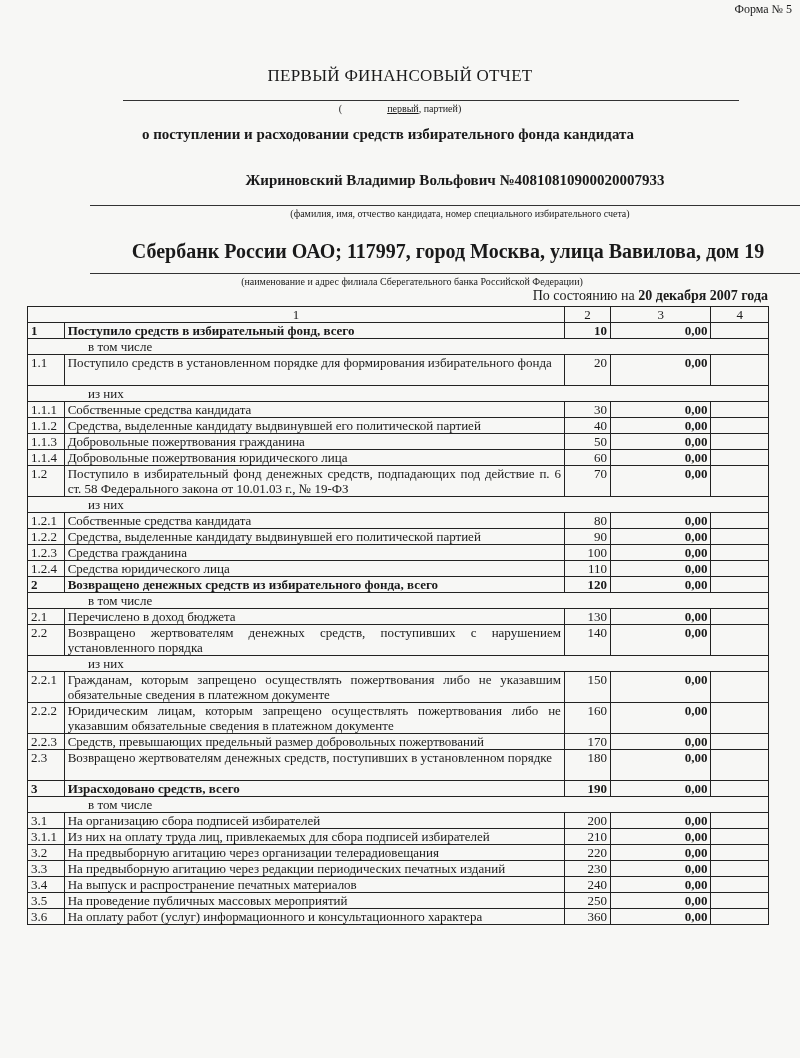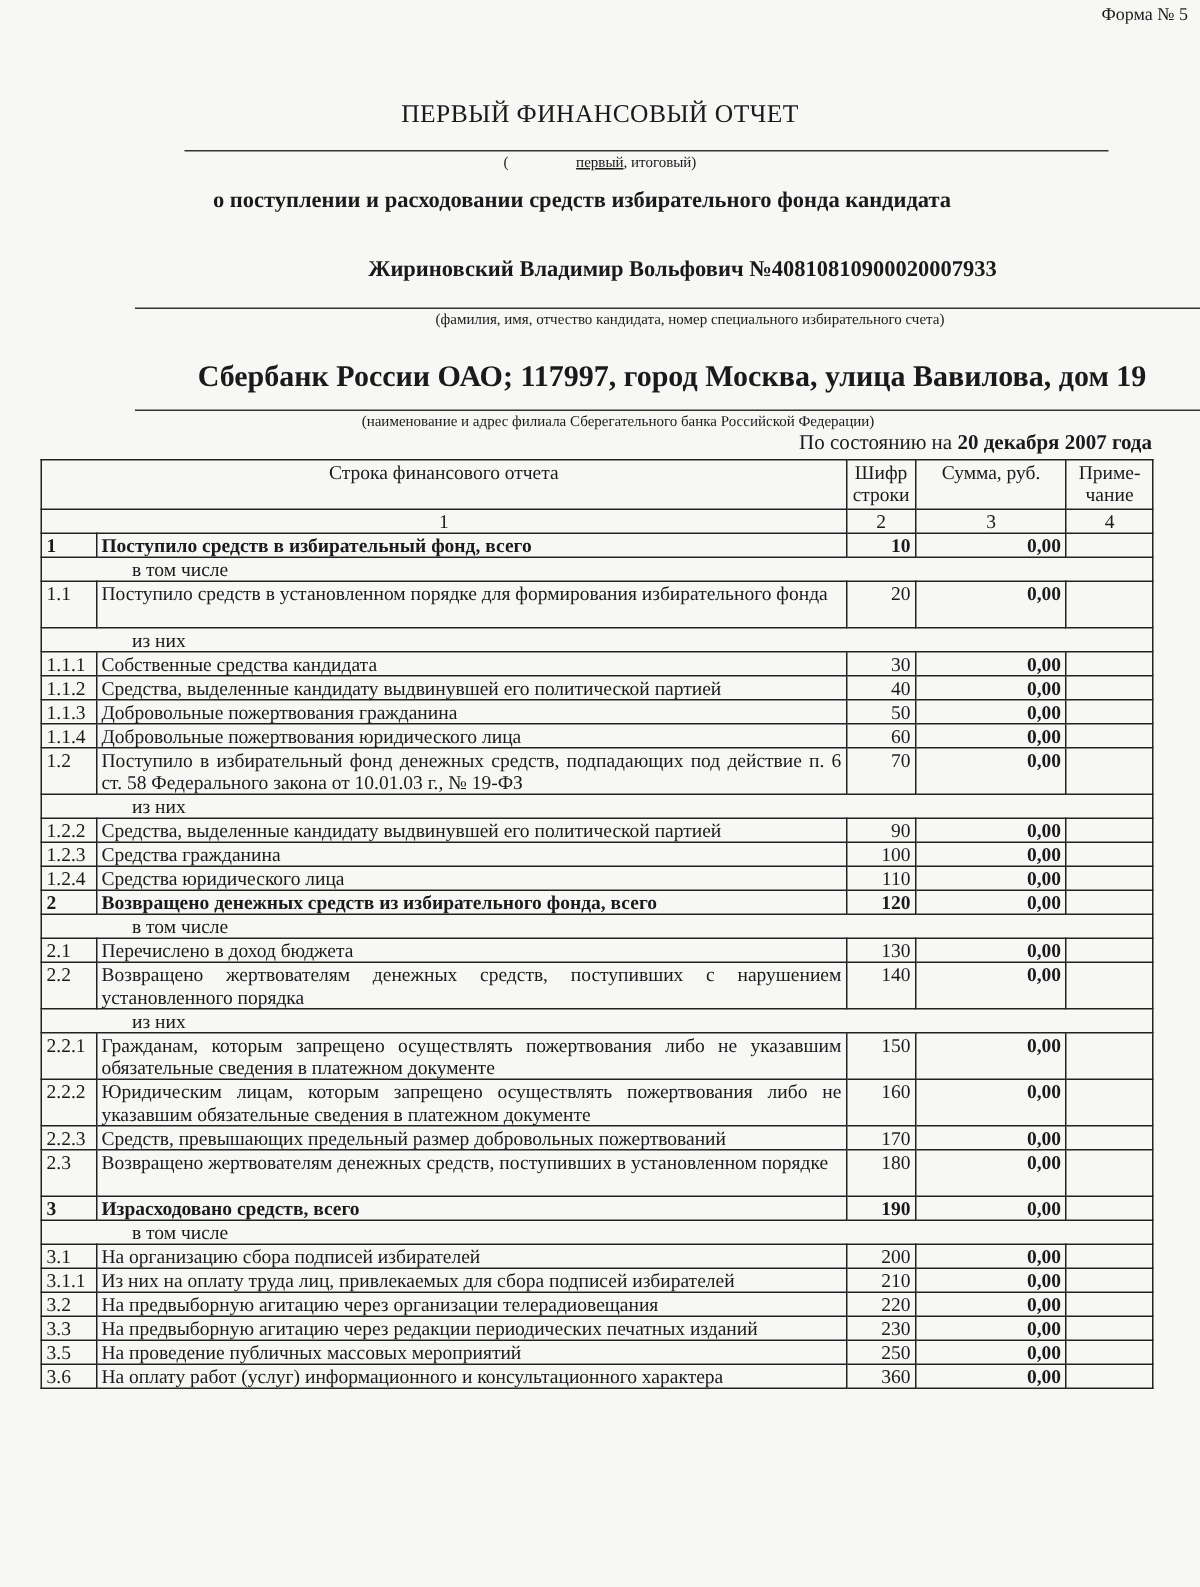--- a/index.html
+++ b/index.html
@@ -38,21 +38,21 @@
   tr.idx td { text-align: center; height: 14px; }
   tr.two td { height: 30px; }
 </style>
 </head>
 <body>
 
 <div class="abs form-no">Форма № 5</div>
 
 <div class="abs title">ПЕРВЫЙ ФИНАНСОВЫЙ ОТЧЕТ</div>
 <div class="abs rule" style="left:123px; top:100px; width:616px;"></div>
-<div class="abs caption" style="left:0; width:800px; top:103px;"><span>(</span><u>первый</u><span>,  итоговый)</span></div>
+<div class="abs caption" style="left:0; width:800px; top:103px;"><span>(</span><u>первый</u><span>,  партией)</span></div>
 
 <div class="abs subtitle">о поступлении и расходовании средств избирательного фонда кандидата</div>
 
 <div class="abs candidate">Жириновский Владимир Вольфович №40810810900020007933</div>
 <div class="abs rule" style="left:90px; top:205px; width:710px;"></div>
 <div class="abs caption" style="left:0; width:800px; top:208px; padding-left:120px; box-sizing:border-box;">(фамилия, имя, отчество кандидата, номер специального избирательного счета)</div>
 
 <div class="abs bank">Сбербанк России ОАО; 117997, город Москва, улица Вавилова, дом 19</div>
 <div class="abs rule" style="left:90px; top:273px; width:710px;"></div>
 <div class="abs caption" style="left:0; width:704px; top:276px; padding-left:120px; box-sizing:border-box;">(наименование и адрес филиала Сберегательного банка Российской Федерации)</div>
@@ -61,26 +61,20 @@
 
 <table class="report">
   <colgroup>
     <col class="c-num">
       <col class="c-text">
       <col class="c-code">
       <col class="c-sum">
       <col class="c-note">
   </colgroup>
   <thead>
-    <tr class="hdr">
-      <th colspan="2">Строка финансового отчета</th>
-      <th>Шифр строки</th>
-      <th>Сумма, руб.</th>
-      <th>Приме-чание</th>
-    </tr>
     <tr class="idx">
       <td colspan="2">1</td>
       <td>2</td>
       <td style="font-weight:normal">3</td>
       <td>4</td>
     </tr>
   </thead>
   <tbody id="rows">
       <tr class="bold">
         <td class="num">1</td>
@@ -134,20 +128,27 @@
         <td class="num">1.2</td>
         <td class="text">Поступило в избирательный фонд денежных средств, подпадающих под действие п. 6 ст. 58 Федерального закона от 10.01.03 г., № 19-ФЗ</td>
         <td class="code">70</td>
         <td class="sum">0,00</td>
         <td class="note"></td>
       </tr>
       <tr class="sub">
         <td colspan="5">из них</td>
       </tr>
       <tr>
+        <td class="num">1.2.1</td>
+        <td class="text">Собственные средства кандидата</td>
+        <td class="code">80</td>
+        <td class="sum">0,00</td>
+        <td class="note"></td>
+      </tr>
+      <tr>
         <td class="num">1.2.2</td>
         <td class="text">Средства, выделенные кандидату выдвинувшей его политической партией</td>
         <td class="code">90</td>
         <td class="sum">0,00</td>
         <td class="note"></td>
       </tr>
       <tr>
         <td class="num">1.2.3</td>
         <td class="text">Средства гражданина</td>
         <td class="code">100</td>
@@ -248,20 +249,27 @@
         <td class="note"></td>
       </tr>
       <tr>
         <td class="num">3.3</td>
         <td class="text">На предвыборную агитацию через редакции периодических печатных изданий</td>
         <td class="code">230</td>
         <td class="sum">0,00</td>
         <td class="note"></td>
       </tr>
       <tr>
+        <td class="num">3.4</td>
+        <td class="text">На выпуск и распространение печатных материалов</td>
+        <td class="code">240</td>
+        <td class="sum">0,00</td>
+        <td class="note"></td>
+      </tr>
+      <tr>
         <td class="num">3.5</td>
         <td class="text">На проведение публичных массовых мероприятий</td>
         <td class="code">250</td>
         <td class="sum">0,00</td>
         <td class="note"></td>
       </tr>
       <tr>
         <td class="num">3.6</td>
         <td class="text">На оплату работ (услуг) информационного и консультационного характера</td>
         <td class="code">360</td>

